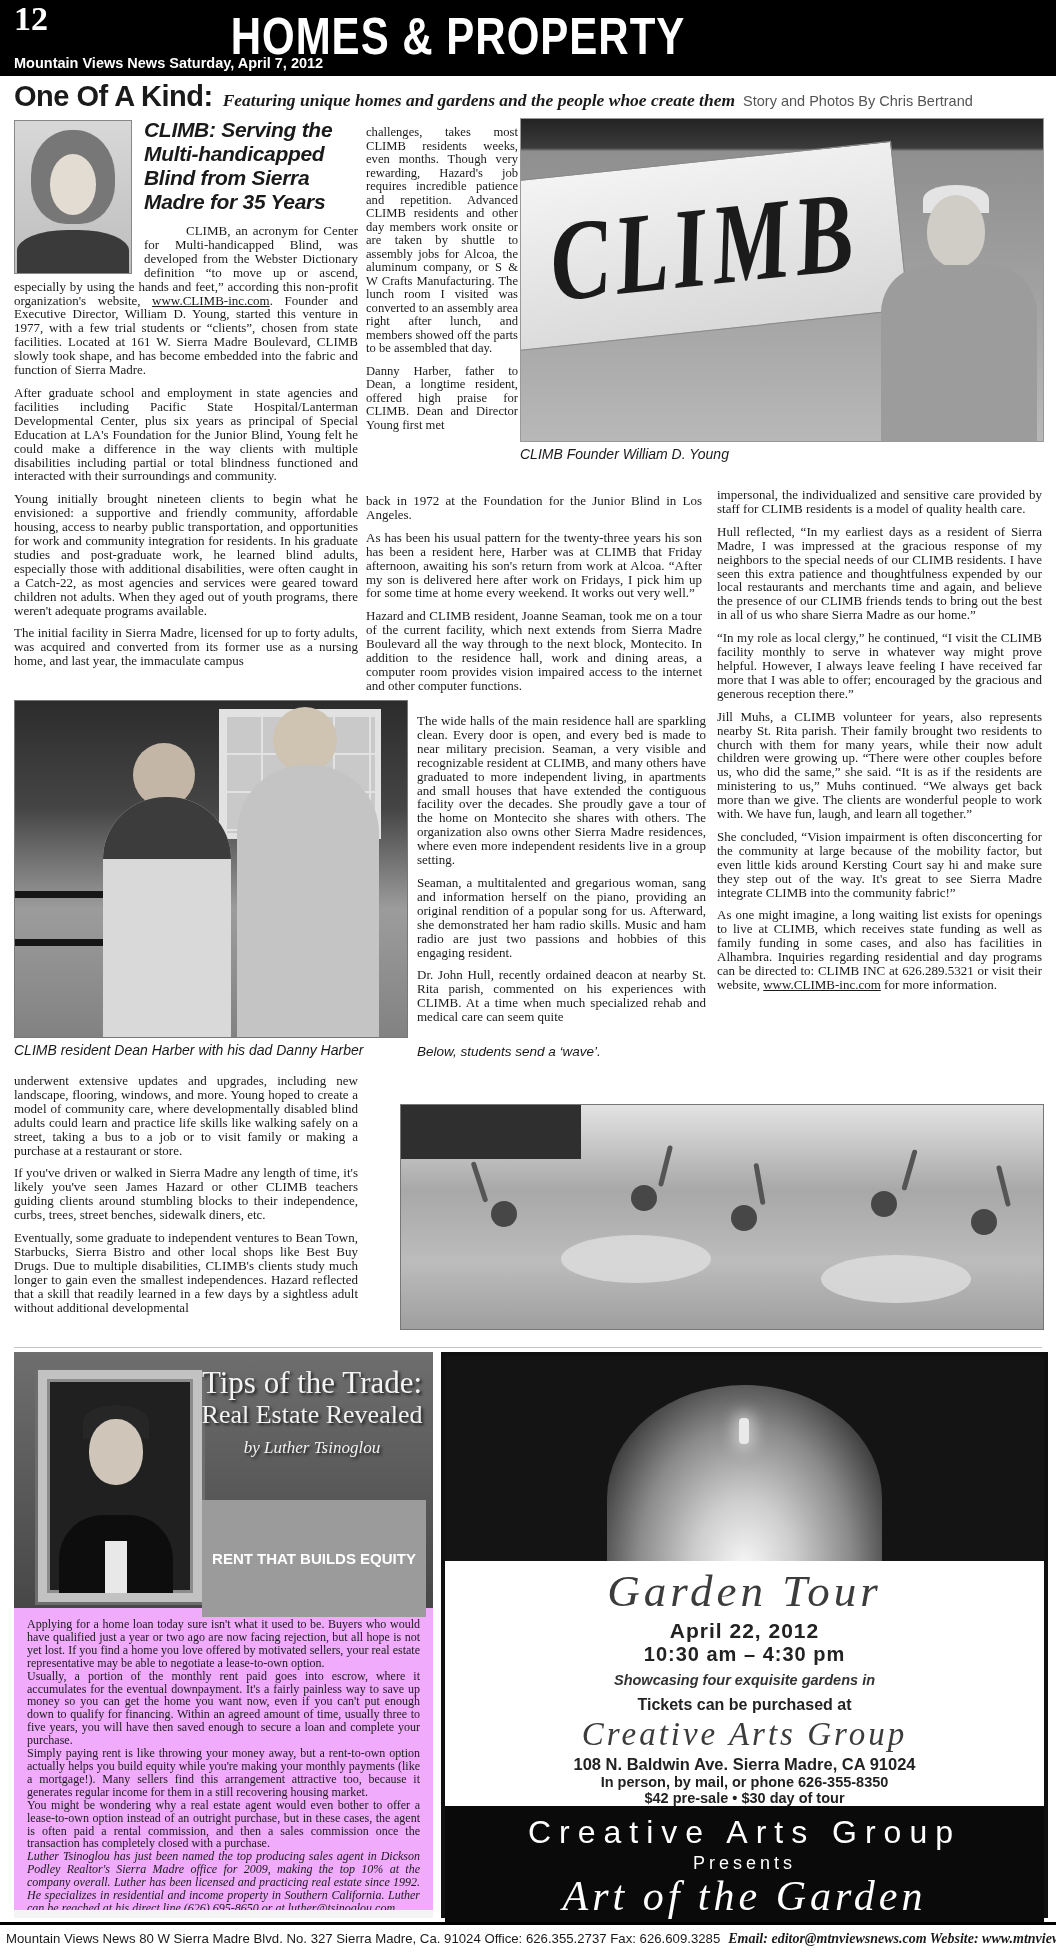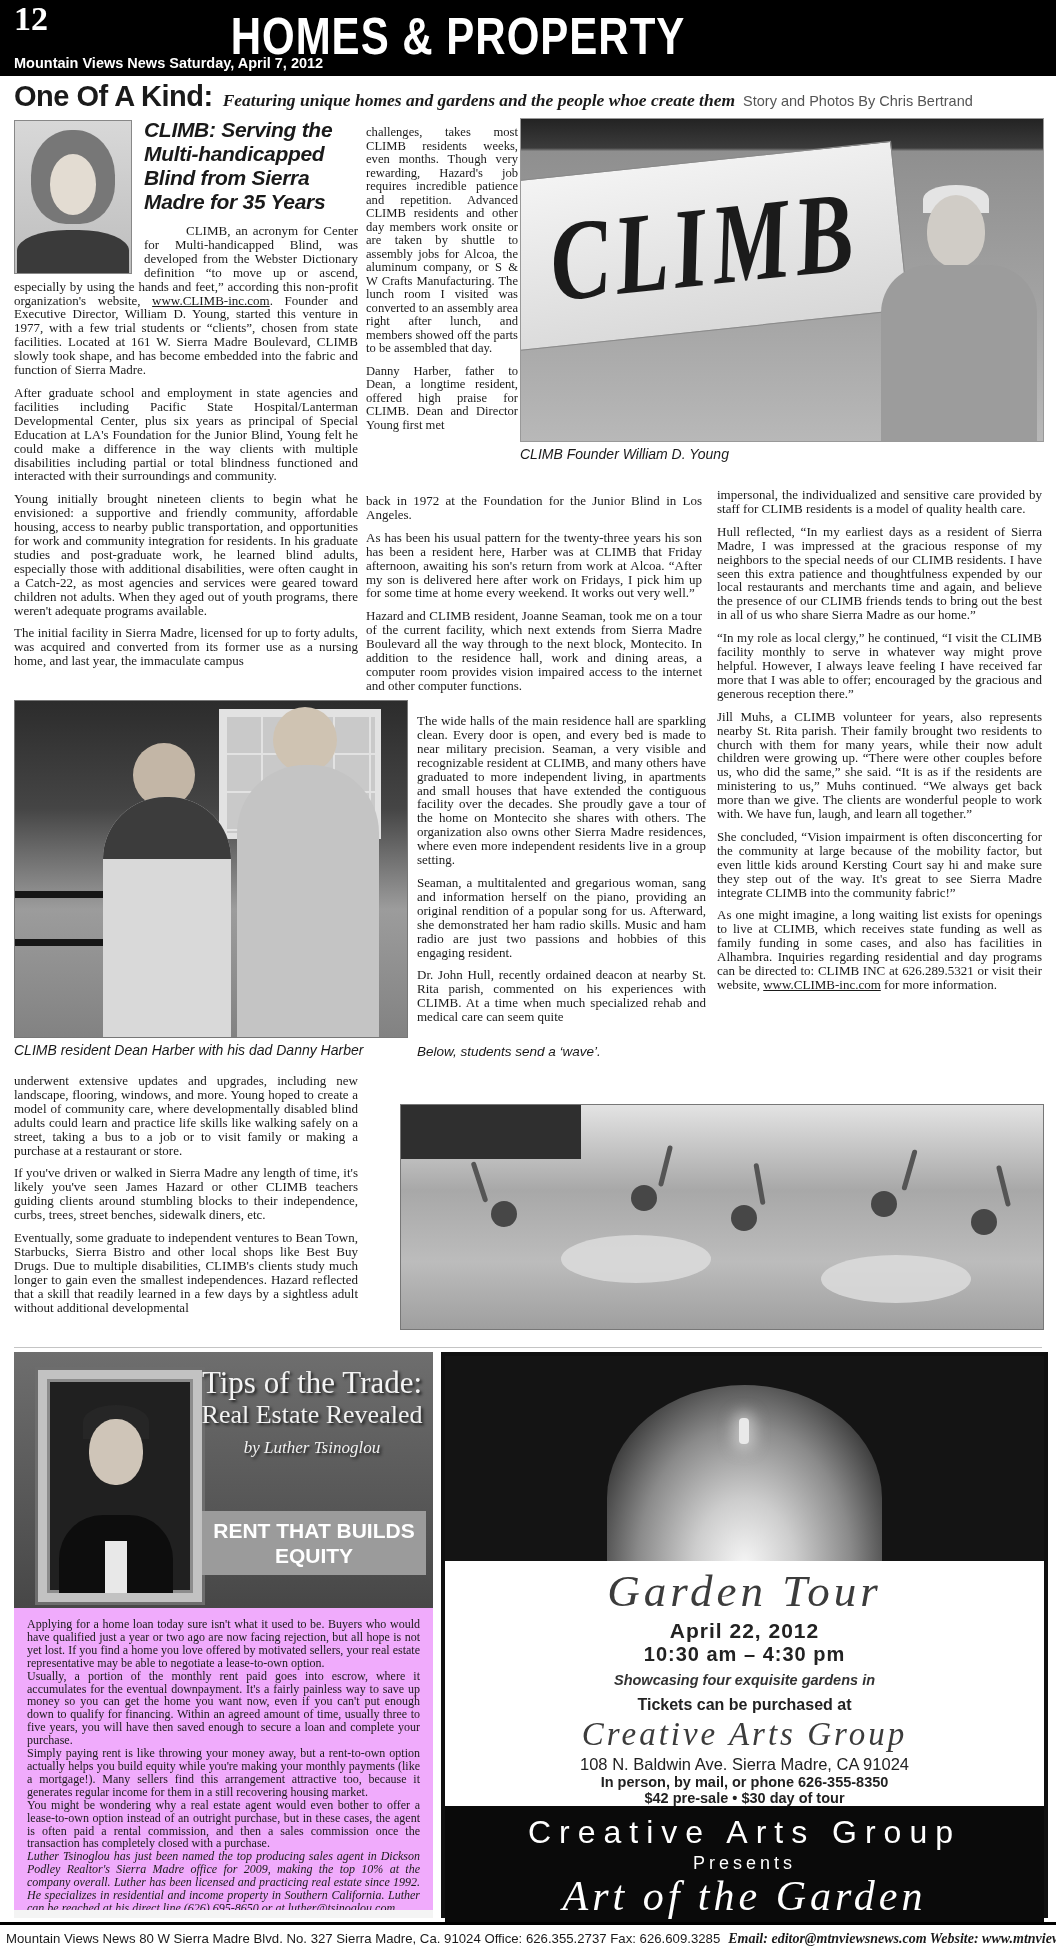--- a/index.html
+++ b/index.html
@@ -80,41 +80,41 @@
         border:9px solid #c2c2c2;outline:3px solid #6d6d6d;box-shadow:inset 0 0 0 3px #8c8c8c;}
   .l-hair{position:absolute;left:36px;top:26px;width:66px;height:34px;background:#262626;border-radius:50% 50% 0 0;}
   .l-face{position:absolute;left:42px;top:40px;width:54px;height:66px;background:#cfc5b8;border-radius:48%;}
   .l-suit{position:absolute;left:12px;bottom:0;width:114px;height:78px;background:#0d0d0d;border-radius:44px 44px 0 0;}
   .l-shirt{position:absolute;left:58px;bottom:0;width:22px;height:52px;background:#e8e8e8;}
   .tips-title{position:absolute;left:182px;top:14px;width:232px;text-align:center;color:#f3f3f3;
         font-family:"Liberation Serif",serif;text-shadow:2px 2px 3px #1c1c1c;}
   .tips-t1{font-size:31px;line-height:34px;}
   .tips-t2{font-size:26px;line-height:30px;}
   .tips-by{font-style:italic;font-size:17px;margin-top:8px;}
-  .rent-box{position:absolute;left:188px;top:159px;width:224px;height:64px;background:#9b9b9b;
+  .rent-box{position:absolute;left:188px;top:148px;width:224px;height:117px;background:#9b9b9b;
         display:flex;align-items:center;justify-content:center;text-align:center;
-        font-family:"Liberation Sans",sans-serif;font-weight:bold;font-size:21px;line-height:25px;color:#fff;}
+        font-family:"Liberation Sans",sans-serif;font-weight:bold;font-size:15px;line-height:25px;color:#fff;}
   .tips-body{padding:10px 13px 0 13px;background:#f0abfc;height:292px;overflow:hidden;}
   .tips-body p{font-size:12px;line-height:12.9px;text-align:justify;margin:0;}
   .tips-bio{font-style:italic;}
   .ad-right{position:absolute;left:441px;top:1352px;width:607px;height:566px;background:#fff;
         border:4px solid #101010;box-sizing:border-box;display:flex;flex-direction:column;}
   .garden-photo{height:205px;position:relative;overflow:hidden;background:#141414;flex:0 0 auto;}
   .arch{position:absolute;left:27%;top:14%;width:46%;height:92%;border-radius:50% 50% 0 0/60% 60% 0 0;
         background:radial-gradient(ellipse at 50% 96%,#f6f6f6 0%,#cdcdcd 26%,#8a8a8a 55%,#3a3a3a 80%,#161616 100%);}
   .g-lamp{position:absolute;left:49%;top:30%;width:10px;height:26px;background:#e9e9e9;border-radius:4px;box-shadow:0 0 14px 6px rgba(240,240,240,.5);}
   .garden-info{flex:1;text-align:center;padding-top:6px;font-family:"Liberation Sans",sans-serif;color:#222;}
   .script{font-family:"Liberation Serif",serif;font-style:italic;}
   .g-title{font-size:45px;letter-spacing:4px;color:#3c3c3c;line-height:48px;}
   .g-date{font-size:21px;font-weight:bold;letter-spacing:1px;margin-top:4px;}
   .g-time{font-size:20px;font-weight:bold;letter-spacing:1px;}
   .g-desc{font-style:italic;font-weight:bold;font-size:14.5px;line-height:17px;margin-top:6px;color:#333;}
   .g-tickets{font-weight:bold;font-size:16px;margin-top:7px;}
   .g-org{font-size:33px;letter-spacing:3px;color:#3c3c3c;line-height:36px;margin-top:2px;}
-  .g-addr{font-weight:normal;font-size:16.5px;margin-top:3px;}
+  .g-addr{font-weight:bold;font-size:16.5px;margin-top:3px;}
   .g-contact{font-weight:bold;font-size:14.5px;}
   .g-price{font-weight:bold;font-size:14.5px;}
   .garden-black{flex:0 0 122px;background:#0a0a0a;color:#fff;text-align:center;padding-top:8px;}
   .cag-name{font-family:"Liberation Sans",sans-serif;font-size:32px;letter-spacing:8px;}
   .cag-presents{font-family:"Liberation Sans",sans-serif;font-size:18px;letter-spacing:4px;margin-top:2px;}
   .cag-event{font-size:42px;letter-spacing:4px;line-height:44px;}
   
   .footer{position:absolute;left:0;top:1922px;width:1056px;border-top:3px solid #000;background:#fff;
         padding:4px 0 0 6px;white-space:nowrap;}
   .foot-main{font-family:"Liberation Sans",sans-serif;font-size:13.2px;}

